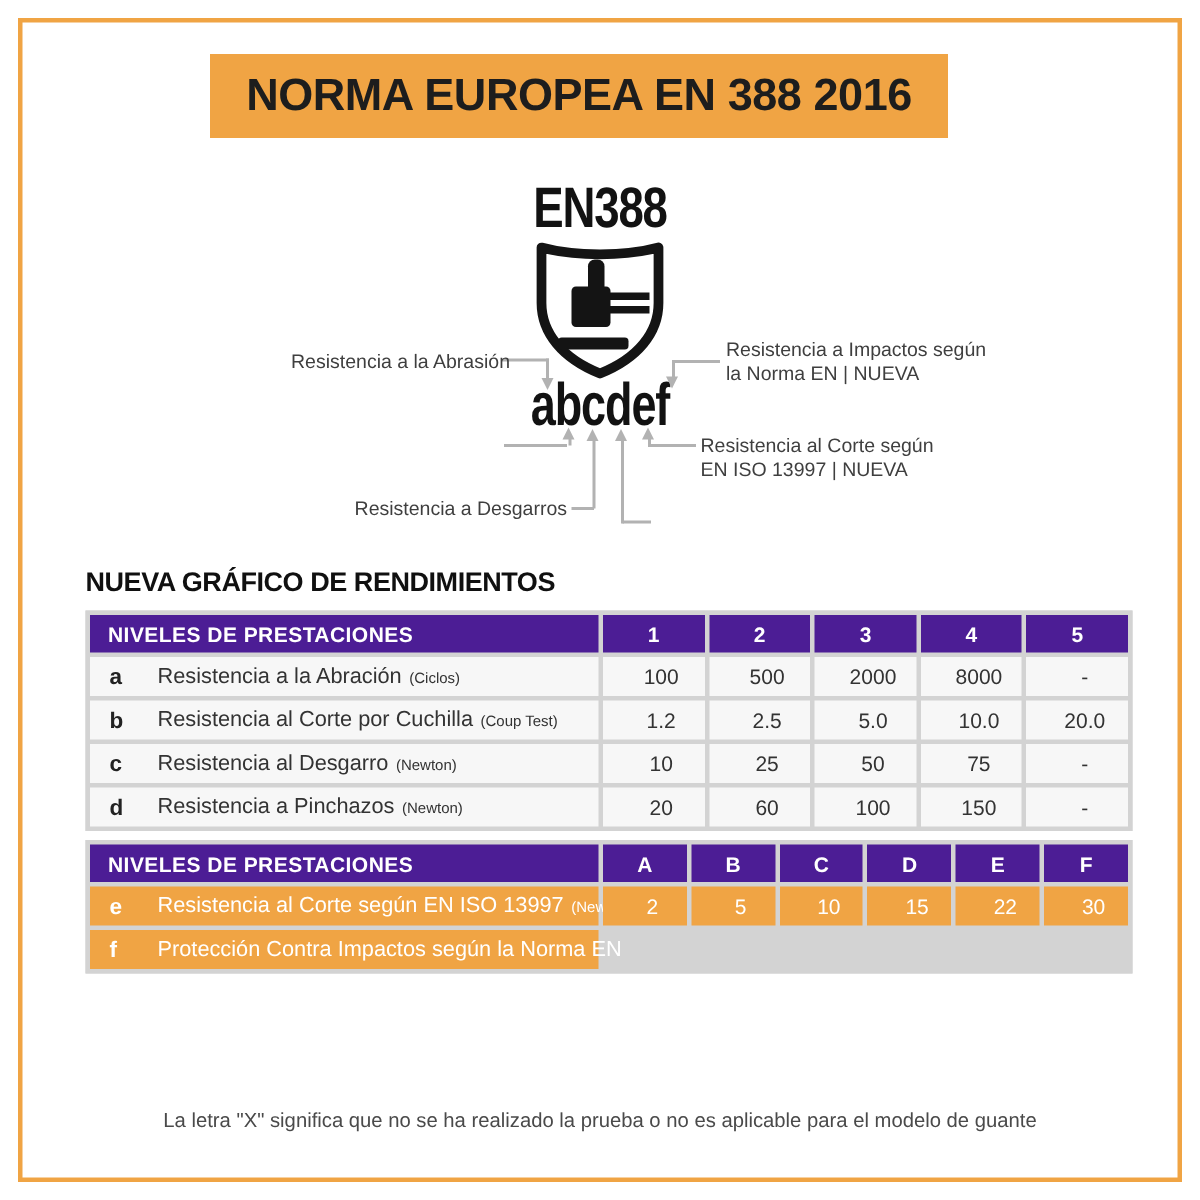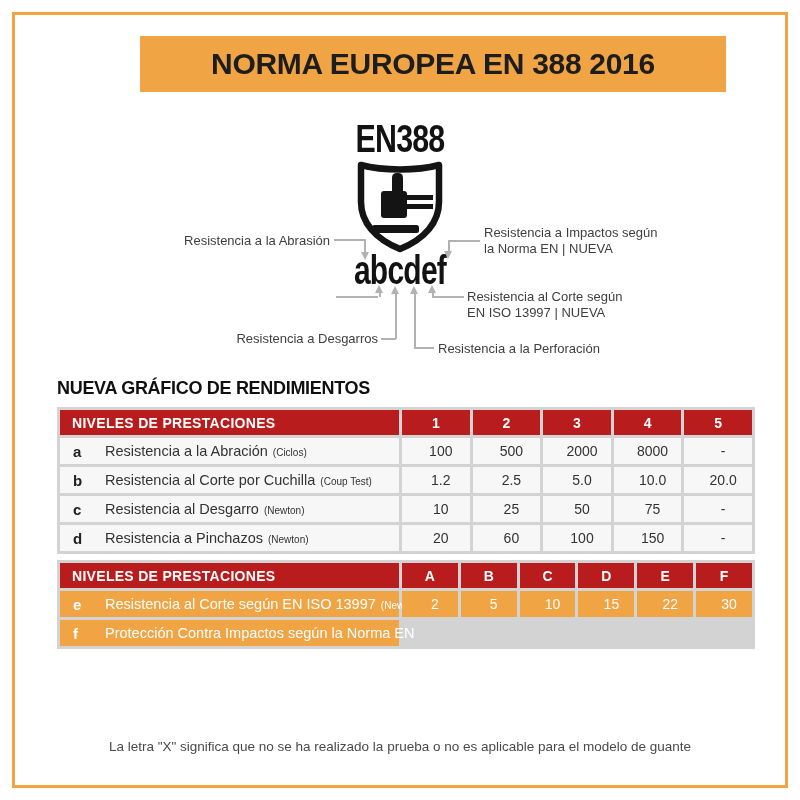--- a/index.html
+++ b/index.html
@@ -3,21 +3,21 @@
 <meta charset="utf-8">
 <style>
   html,body { margin:0; padding:0; background:#ffffff; }
   .page {
     position:relative; width:800px; height:800px; background:#fff;
     font-family:"Liberation Sans", sans-serif; overflow:hidden;
   }
   .frame { position:absolute; inset:12px; border:3px solid #F0A444; pointer-events:none; }
 
   .banner {
-    position:absolute; left:140px; top:36px; width:586px; height:56px;
+    position:absolute; left:140px; top:36px; width:492px; height:56px;
     background:#F0A444; display:flex; align-items:center; justify-content:center;text-align:center;
   }
   .banner span { font-size:30px; font-weight:bold; color:#1d1d1d; letter-spacing:-0.3px; }
 
   .en388 {
     position:absolute; left:0; top:119px; width:800px; text-align:center;
     font-size:38px; line-height:40px; font-weight:bold; color:#121212;
     transform:scaleX(.8); letter-spacing:-1px;
   }
   .shield { position:absolute; left:356px; top:158px; width:88px; height:95px; }
@@ -40,21 +40,21 @@
   .tbl { position:absolute; left:57px; width:692px; border:3px solid #d3d3d3; background:#d3d3d3; }
   .t1 { top:407px; }
   .t2 { top:560px; }
   .tr { display:grid; column-gap:3px; }
   .t1 .tr { grid-template-columns:339px repeat(5,1fr); }
   .t2 .tr { grid-template-columns:339px repeat(6,1fr); }
   .t2 .tr.rowf { grid-template-columns:339px 1fr; }
   .tbody { display:flex; flex-direction:column; gap:3px; padding-top:3px; }
 
   .hc {
-    background:#b91c1c; color:#fff; font-weight:bold; font-size:14px; height:25px;
+    background:#4c1d95; color:#fff; font-weight:bold; font-size:14px; height:25px;
     display:flex; align-items:center; justify-content:center;
   }
   .hc.label { justify-content:flex-start; padding-left:12px; letter-spacing:.3px; }
 
   .td {
     height:26px; display:flex; align-items:center; justify-content:center;
     font-size:14px; color:#333; background:#f7f7f7;padding-left:10px;
   }
   .td.label { justify-content:flex-start; padding-left:13px; }
   .ltr { font-weight:bold; width:23px; color:#222; font-size:15px; flex:none; }
@@ -111,31 +111,30 @@
   <div class="ar up" style="left:428px;top:285px"></div>
 
   <div class="ln" style="left:381px;top:338px;width:15px;height:2px"></div>
   <div class="ln" style="left:395px;top:293px;width:2px;height:46px"></div>
   <div class="ar up" style="left:391px;top:286px"></div>
 
   <div class="ln" style="left:414px;top:293px;width:2px;height:56px"></div>
   <div class="ln" style="left:415px;top:347px;width:19px;height:2px"></div>
   <div class="ar up" style="left:410px;top:286px"></div>
 
-  <div class="dlabel r" style="right:470px;top:233px">Resistencia a la Abrasión</div>
+  <div class="dlabel r" style="right:460px;top:233px">Resistencia a la Abrasión</div>
   <div class="dlabel" style="left:484px;top:225px">
     <span>Resistencia a Impactos según</span><br>
     <span>la Norma EN | NUEVA</span>
   </div>
   <div class="dlabel" style="left:467px;top:289px">
     <span>Resistencia al Corte según</span><br>
     <span>EN ISO 13997 | NUEVA</span>
   </div>
   <div class="dlabel r" style="right:422px;top:331px">Resistencia a Desgarros</div>
-  <div class="dlabel" style="left:438px;top:341px">Resistencia a la Perforación</div>
 
   <div class="sec-title">NUEVA GRÁFICO DE RENDIMIENTOS</div>
 
   <div class="tbl t1">
     <div class="tr head">
       <div class="hc label">NIVELES DE PRESTACIONES</div>
       <div class="hc">1</div>
       <div class="hc">2</div>
       <div class="hc">3</div>
       <div class="hc">4</div>

